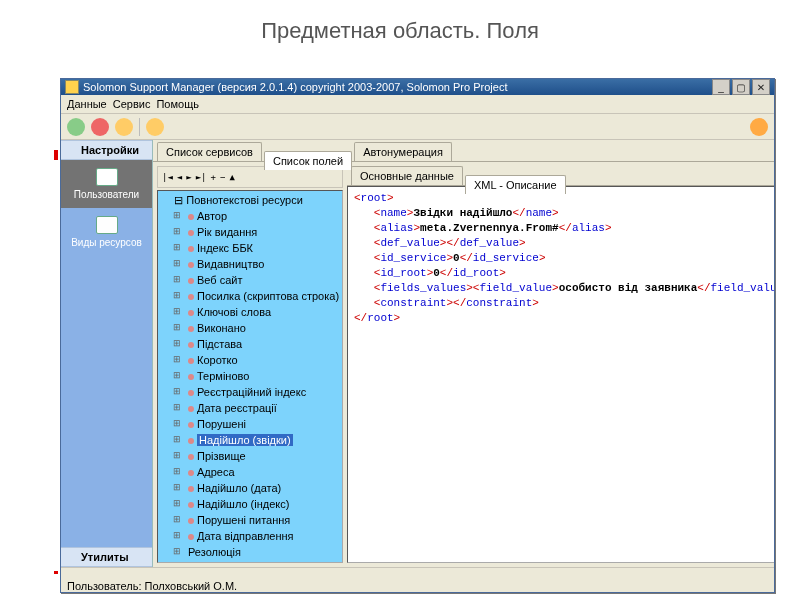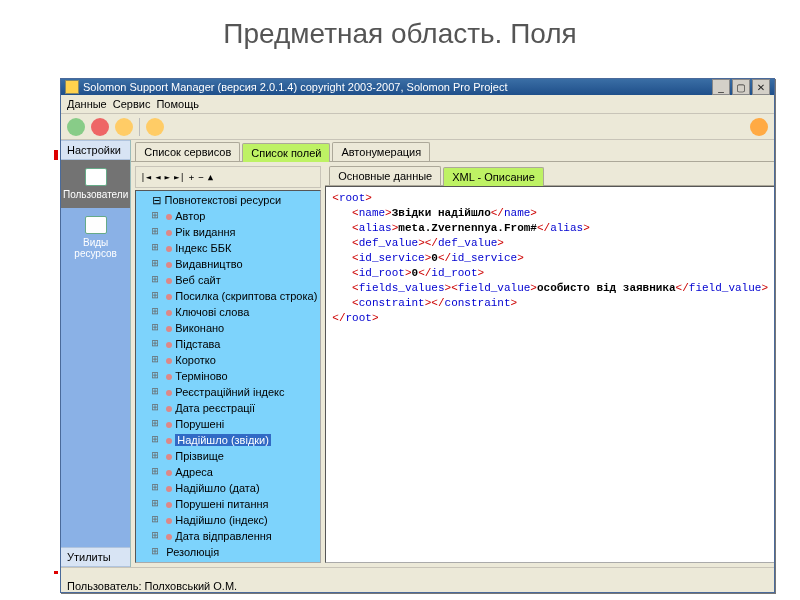--- a/index.html
+++ b/index.html
@@ -1,38 +1,38 @@
 <!DOCTYPE html>
 <html><head>
 <meta charset="utf-8">
 <style>
   * { box-sizing: border-box; }
   body { margin: 0; font-family: Tahoma, Arial, sans-serif; font-size: 11px; background: #fff; }
   .slide { width: 800px; height: 600px; position: relative; }
-  .slide-title { text-align: center; font-size: 28px; color: #555; padding: 18px 0 10px; font-family: Arial, sans-serif; }
+  .slide-title { text-align: center; font-size: 22px; color: #555; padding: 18px 0 10px; font-family: Arial, sans-serif; }
   .window { position: absolute; left: 60px; top: 78px; width: 715px; height: 515px; border: 1px solid #4a6a9a; background: #ece9d8; display: flex; flex-direction: column; box-shadow: 1px 1px 0 #777; }
   .titlebar { height: 16px; background: linear-gradient(#3a6ea5,#1f4f8a); color: #fff; display: flex; align-items: center; padding: 0 4px; font-size: 11px; }
   .titlebar .icon { width: 14px; height: 14px; background: #ffd24d; margin-right: 4px; border: 1px solid #886; }
   .titlebar .t { flex: 1; }
   .wbtn { width: 18px; height: 16px; background: #d4d0c8; border: 1px solid #888; margin-left: 2px; display: flex; align-items: center; justify-content: center; font-size: 10px; color: #222; }
   .menubar { height: 19px; background: #ece9d8; display: flex; align-items: center; padding: 2px 6px; gap: 6px; border-bottom: 1px solid #c8c4b8; }
   .toolbar { height: 26px; background: #ece9d8; display: flex; align-items: center; padding: 2px 6px; gap: 6px; border-bottom: 1px solid #c8c4b8; }
   .toolbar .sp { flex: 1; }
   .tbicon { width: 18px; height: 18px; border-radius: 9px; }
   .body { flex: 1; display: flex; overflow: hidden; }
   .leftnav { width: 92px; background: #8ab1e6; display: flex; flex-direction: column; border-right: 1px solid #9bb; }
-  .leftnav .section { background: #d8e4f4; padding: 3px 6px; border-bottom: 1px solid #b0c4de; border-top: 1px solid #b0c4de; font-size: 11px; }
+  .leftnav .section { background: #d8e4f4; padding: 3px 20px; border-bottom: 1px solid #b0c4de; border-top: 1px solid #b0c4de; font-size: 11px; font-weight: bold; }
   .navbtn { text-align: center; color: #fff; font-size: 10px; padding: 8px 2px; }
   .navbtn .nic { width: 22px; height: 18px; margin: 0 auto 3px; background: #fff; border: 1px solid #6a8; border-radius: 2px; }
   .navbtn.sel { background: #737373; }
   .leftnav .grow { flex: 1; }
   .main { flex: 1; display: flex; flex-direction: column; background: #ece9d8; }
   .toptabs { height: 22px; display: flex; align-items: flex-end; padding: 0 4px; gap: 0; border-bottom: 1px solid #aca899; }
   .tab { padding: 3px 8px; border: 1px solid #aca899; border-bottom: none; background: #ece9d8; font-size: 11px; border-radius: 2px 2px 0 0; margin-right: 2px; }
-  .tab.active { background: #bef264; position: relative; top: 1px; }
+  .tab.active { background: #ffffff; position: relative; top: 9px; }
   .content { flex: 1; display: flex; gap: 4px; padding: 4px; overflow: hidden; }
   .treewrap { width: 186px; display: flex; flex-direction: column; }
   .navrow { height: 22px; background: #ece9d8; border: 1px solid #c8c4b8; display: flex; align-items: center; gap: 4px; padding: 0 4px; margin-bottom: 2px; }
   .navrow span { font-size: 9px; font-family: monospace; }
   .tree { flex: 1; background: #7dd3fc; border: 1px inset #aaa; overflow-y: scroll; padding: 2px 12px; }
   .troot { padding: 1px 4px; font-size: 11px; }
   .titem { padding: 1px 2px 1px 18px; font-size: 11px; white-space: nowrap; position: relative; line-height: 14px; }
   .titem::before { content: "⊞"; position: absolute; left: 3px; top: 0; font-size: 9px; color: #666; }
   .titem .dot { display:inline-block; width:6px; height:6px; background:#d88; border-radius:3px; margin-right:3px; vertical-align:middle;}
   .titem.sel span.lbl { background: #316ac5; color: #fff; padding: 0 2px; }
@@ -129,22 +129,22 @@
                 <div class="titem"><span class="dot"></span><span class="lbl">Підстава</span></div>
                 <div class="titem"><span class="dot"></span><span class="lbl">Коротко</span></div>
                 <div class="titem"><span class="dot"></span><span class="lbl">Терміново</span></div>
                 <div class="titem"><span class="dot"></span><span class="lbl">Реєстраційний індекс</span></div>
                 <div class="titem"><span class="dot"></span><span class="lbl">Дата реєстрації</span></div>
                 <div class="titem"><span class="dot"></span><span class="lbl">Порушені</span></div>
                 <div class="titem sel"><span class="dot"></span><span class="lbl">Надійшло (звідки)</span></div>
                 <div class="titem"><span class="dot"></span><span class="lbl">Прізвище</span></div>
                 <div class="titem"><span class="dot"></span><span class="lbl">Адреса</span></div>
                 <div class="titem"><span class="dot"></span><span class="lbl">Надійшло (дата)</span></div>
+                <div class="titem"><span class="dot"></span><span class="lbl">Надійшло (індекс)</span></div>
                 <div class="titem"><span class="dot"></span><span class="lbl">Порушені питання</span></div>
-                <div class="titem"><span class="dot"></span><span class="lbl">Надійшло (індекс)</span></div>
                 <div class="titem"><span class="dot"></span><span class="lbl">Дата відправлення</span></div>
                 <div class="titem"><span class="lbl">Резолюція</span></div>
               </div>
           </div>
 
           <div class="right">
             <div class="subtabs" id="subtabs">
                 <div class="tab">Основные данные</div>
                 <div class="tab active">XML - Описание</div>
               </div>

